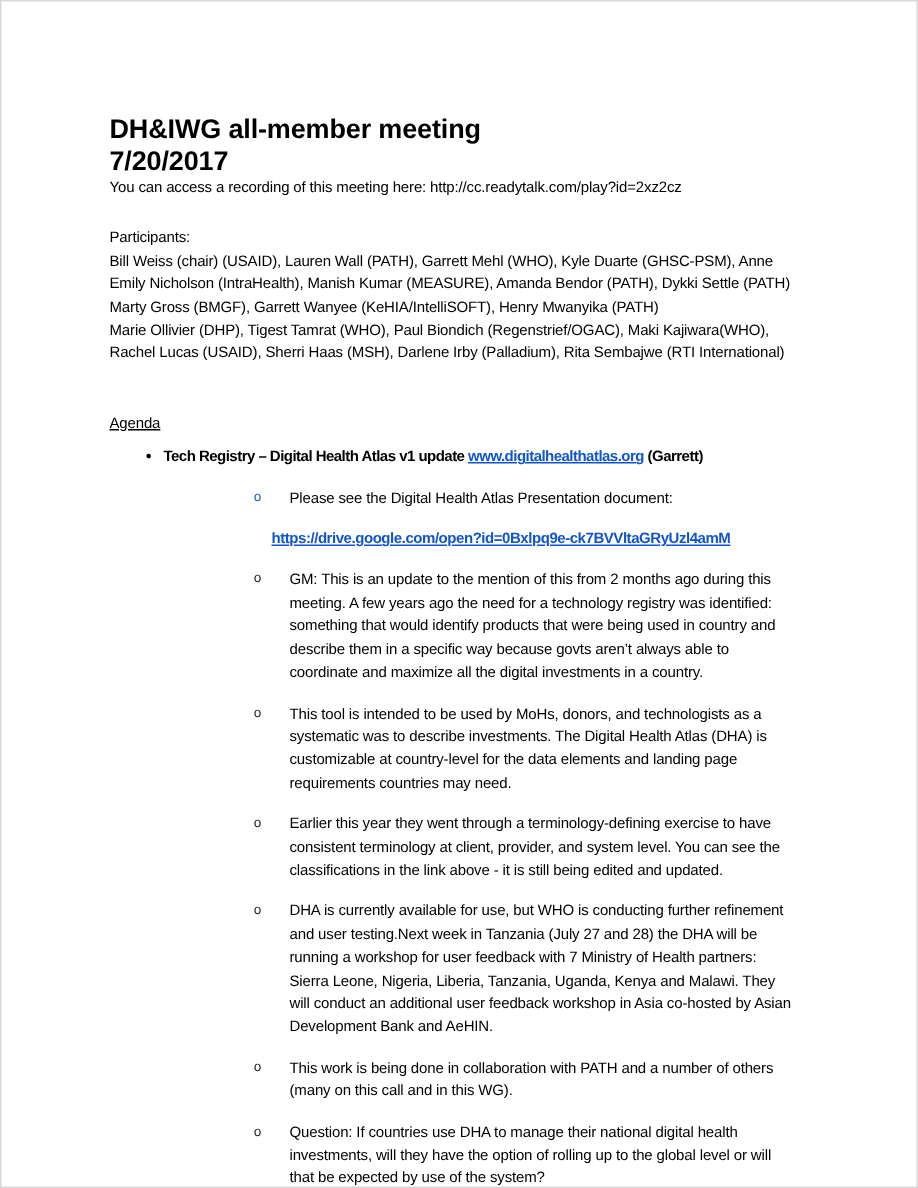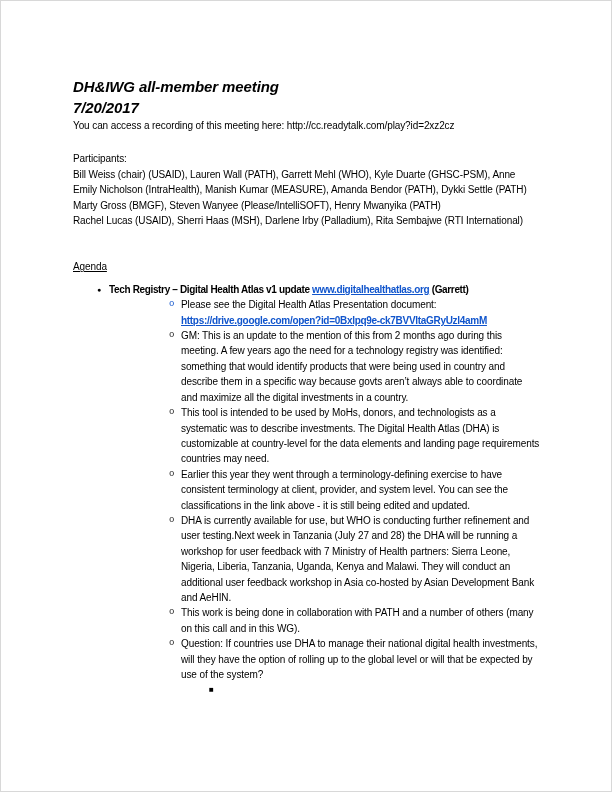--- a/index.html
+++ b/index.html
@@ -18,24 +18,23 @@
     color: #000000;
     overflow: hidden;
   }
   .content {
     position: absolute;
     left: 72px;
     top: 75px;
     width: 468px;
   }
   .doc-title, .doc-date {
-    font-size: 15px;
+    font-size: 18px;
     line-height: 21px;
     font-weight: bold;
-    font-style: italic;
     letter-spacing: -0.1px;
     white-space: nowrap;
   }
   .body-text {
     font-size: 10px;
     line-height: 15.4px;
     letter-spacing: -0.1px;
   }
   .recording-line {
     white-space: nowrap;
@@ -104,39 +103,40 @@
   }
   .link.bold {
     font-weight: bold;
   }
   .drive-link {
     display: block;
     white-space: nowrap;
     letter-spacing: -0.3px;
   }
   .para {
-    margin: 0;
+    margin: 12px;
   }
 </style>
 </head>
 <body>
 
 <div class="page">
   <div class="content">
 
     <div class="doc-title">DH&amp;IWG all-member meeting</div>
     <div class="doc-date">7/20/2017</div>
 
     <div class="body-text recording-line">You can access a recording of this meeting here: http://cc.readytalk.com/play?id=2xz2cz</div>
 
     <div class="participants-block body-text">
       <div>Participants:</div>
       <div class="participants-line">Bill Weiss (chair) (USAID), Lauren Wall (PATH), Garrett Mehl (WHO), Kyle Duarte (GHSC-PSM), Anne</div>
       <div class="participants-line">Emily Nicholson (IntraHealth), Manish Kumar (MEASURE), Amanda Bendor (PATH), Dykki Settle (PATH)</div>
-      <div class="participants-line">Marty Gross (BMGF), Steven Wanyee (Please/IntelliSOFT), Henry Mwanyika (PATH)</div>
+      <div class="participants-line">Marty Gross (BMGF), Garrett Wanyee (KeHIA/IntelliSOFT), Henry Mwanyika (PATH)</div>
+      <div class="participants-line">Marie Ollivier (DHP), Tigest Tamrat (WHO), Paul Biondich (Regenstrief/OGAC), Maki Kajiwara(WHO),</div>
       <div class="participants-line">Rachel Lucas (USAID), Sherri Haas (MSH), Darlene Irby (Palladium), Rita Sembajwe (RTI International)</div>
     </div>
 
     <div class="body-text agenda-heading">Agenda</div>
 
     <div class="agenda-list body-text">
 
       <div class="li-l1">
         <span class="marker-l1">●</span>
         <div class="li-l1-heading">

